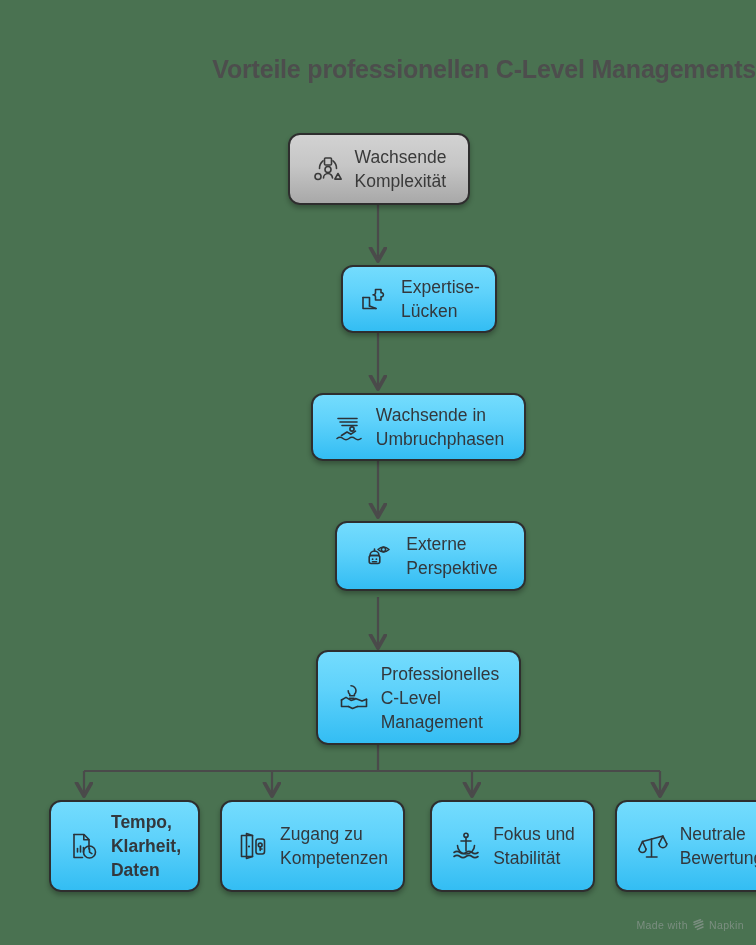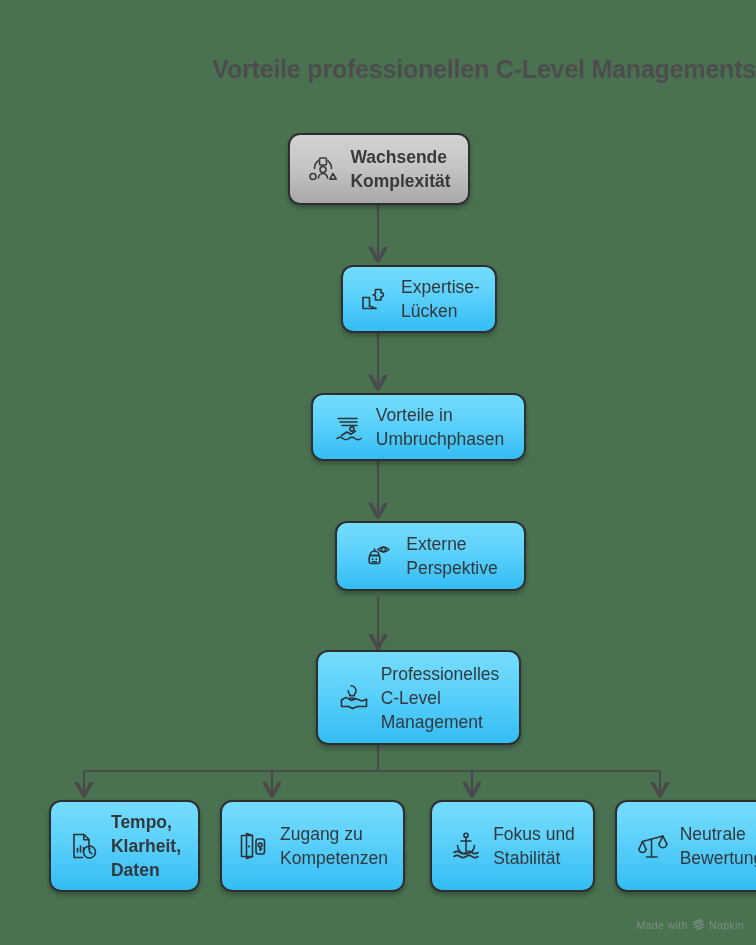--- a/index.html
+++ b/index.html
@@ -68,21 +68,20 @@
   }
   .node-label {
     font-size: 17.5px;
     line-height: 24px;
     color: #33383d;
     white-space: pre-line;
     text-align: left;
   }
   .node.gray .node-label {
     color: #3a3a3a;
-    font-weight: bold;
   }
   .node-icon {
     flex: 0 0 auto;
     width: 32px;
     height: 32px;
     display: block;
   }
   .node-icon svg {
     display: block;
     width: 32px;
@@ -166,21 +165,21 @@
     <span class="node-icon">
       <svg viewBox="0 0 32 32" fill="none" stroke="#2b3238" stroke-width="1.6" stroke-linecap="round" stroke-linejoin="round">
         <path d="M5 7.5 h19"></path>
         <path d="M7 11 h17"></path>
         <path d="M9 14.5 h15"></path>
         <circle cx="19" cy="18" r="2.1"></circle>
         <path d="M8.5 24.5 l5.5 -3.5 l4 2.2 l4.5 -3"></path>
         <path d="M4 27.5 q3 -2.4 6 0 q3 2.4 6 0 q3 -2.4 6 0 q3 2.4 6 0"></path>
       </svg>
     </span>
-    <span class="node-label">Vorteile in
+    <span class="node-label">Wachsende in
 Umbruchphasen</span>
   </div>
 
   <div class="node blue" style="left:295px; top:521px; width:191px; height:70px;">
     <span class="node-icon">
       <svg viewBox="0 0 32 32" fill="none" stroke="#2b3238" stroke-width="1.6" stroke-linecap="round" stroke-linejoin="round">
         <path d="M15 9.5 q5.5 -5 11 0 q-5.5 5 -11 0 z"></path>
         <circle cx="20.5" cy="9.5" r="2.1"></circle>
         <path d="M7 15.5 a4.5 4.5 0 0 1 9 0 z"></path>
         <path d="M11.5 11 v-2"></path>

